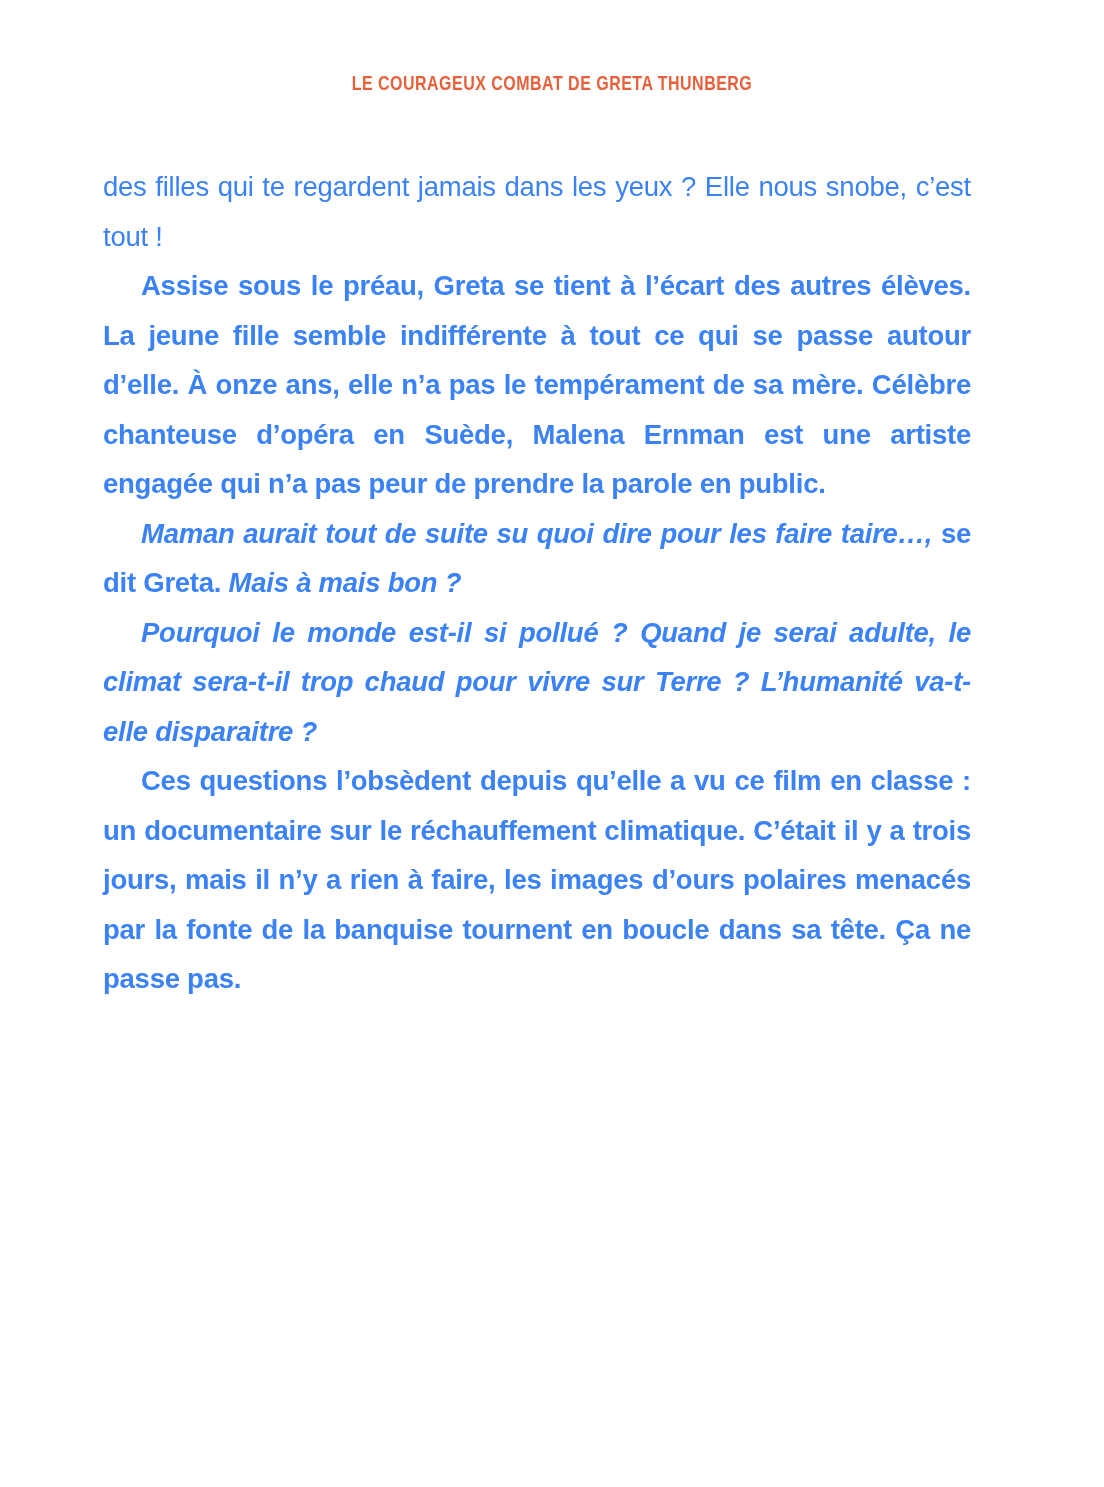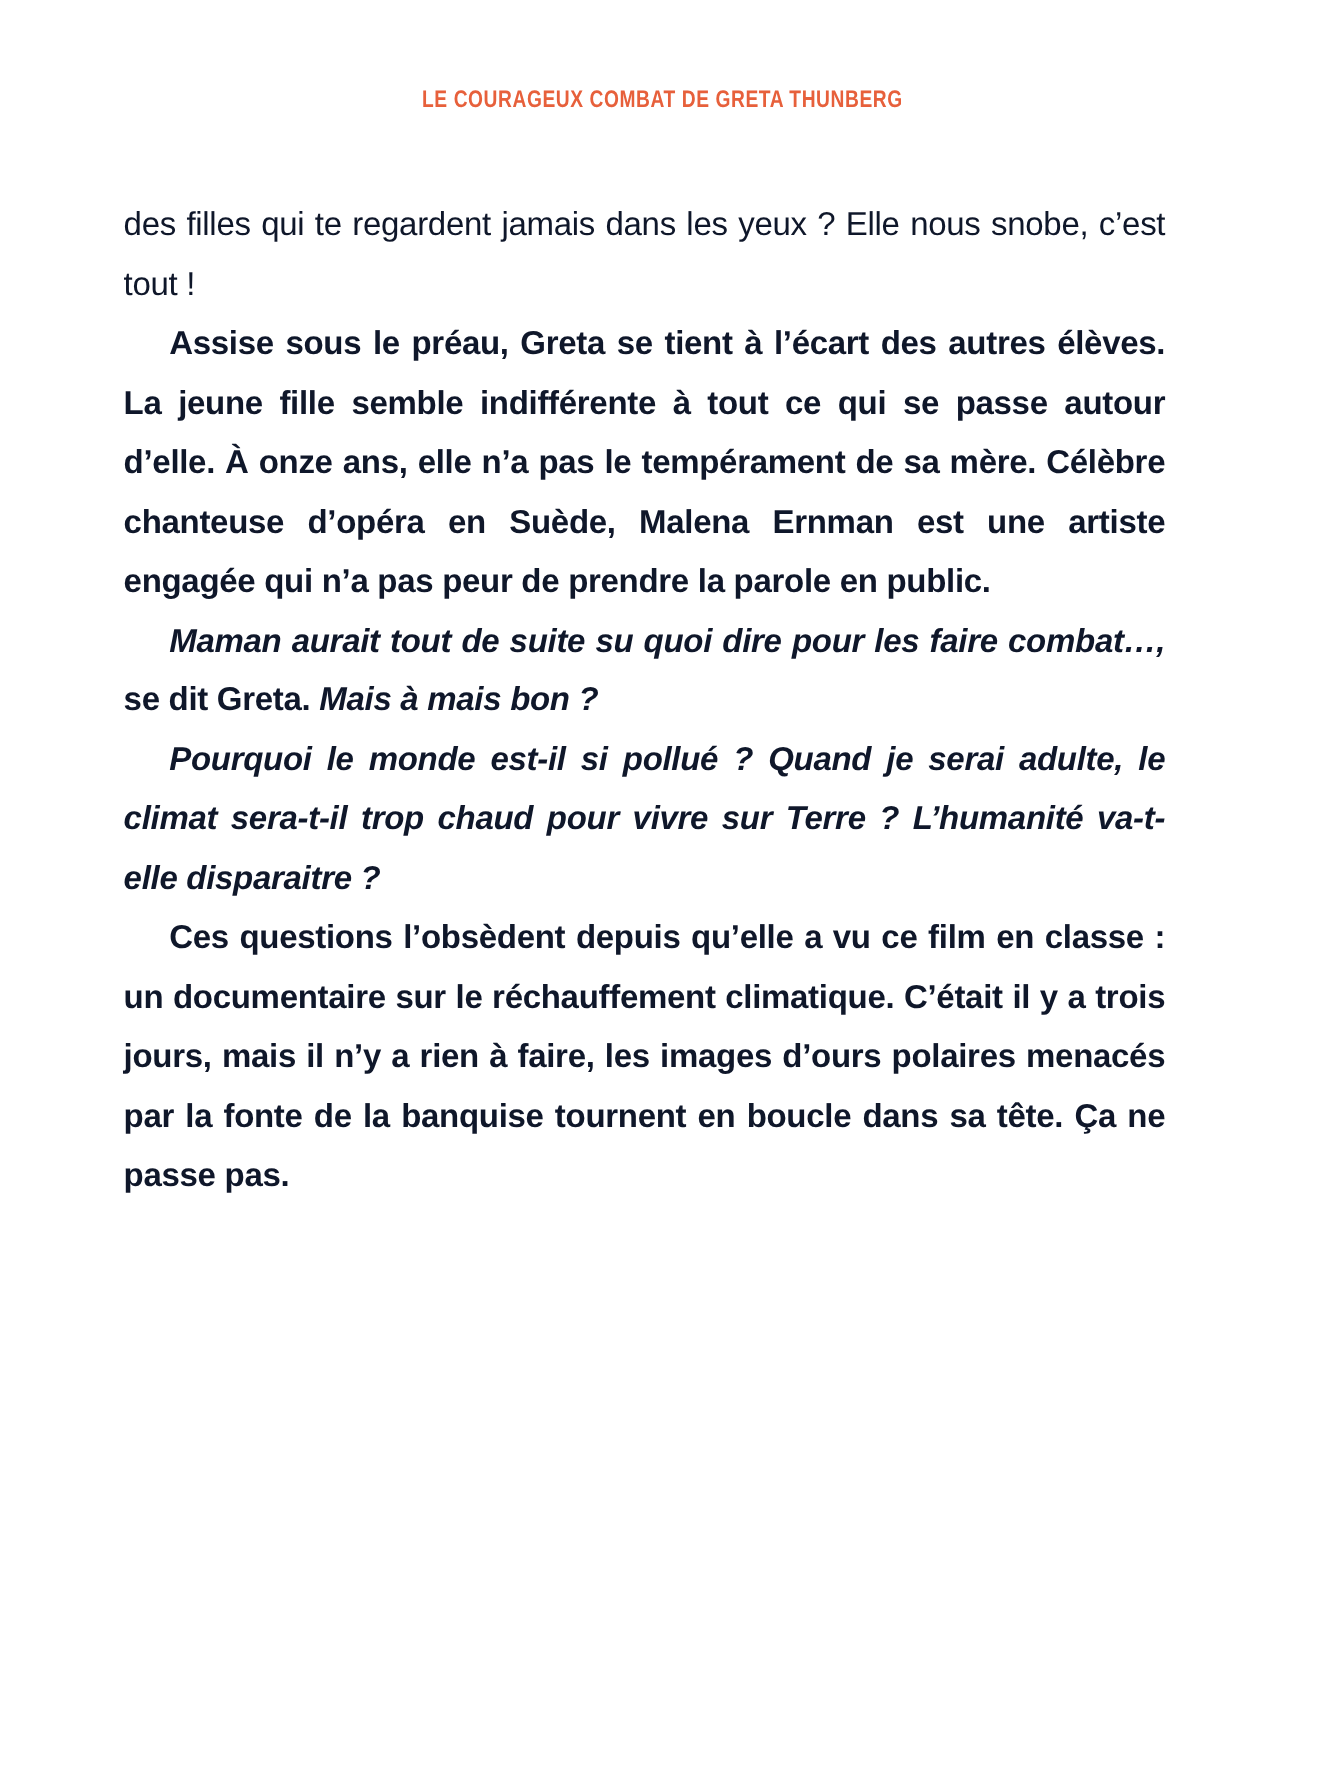--- a/index.html
+++ b/index.html
@@ -37,21 +37,21 @@
   
   .textblock {
     position: absolute;
     left: 103px;
     top: 162px;
     width: 868px;
   }
 
   .para {
     margin: 0;
-    color: #0f172a;
+    color: #3b82f6;
     font-family: "Liberation Sans", sans-serif;
     font-size: 27.5px;
     line-height: 49.5px;
     text-align: justify;
     text-justify: inter-word;
     letter-spacing: -0.25px;
     font-weight: 300;
     -webkit-font-smoothing: antialiased;
   }
   .para.indent {
@@ -88,21 +88,21 @@
 
     <p class="para">
       <span>des filles qui te regardent jamais dans les yeux ? Elle nous snobe, c’est tout !</span>
     </p>
 
     <p class="para indent">
       <span>Assise sous le préau, Greta se tient à l’écart des autres élèves. La jeune fille semble indifférente à tout ce qui se passe autour d’elle. À onze ans, elle n’a pas le tempérament de sa mère. Célèbre chanteuse d’opéra en Suède, Malena Ernman est une artiste engagée qui n’a pas peur de prendre la parole en public.</span>
     </p>
 
     <p class="para indent">
-      <span class="ital">Maman aurait tout de suite su quoi dire pour les faire combat…,</span><span class="roman"> se dit Greta. </span><span class="ital">Mais à mais bon ?</span>
+      <span class="ital">Maman aurait tout de suite su quoi dire pour les faire taire…,</span><span class="roman"> se dit Greta. </span><span class="ital">Mais à mais bon ?</span>
     </p>
 
 
     <p class="para indent ital">
       <span>Pourquoi le monde est-il si pollué ? Quand je serai adulte, le climat sera-t-il trop chaud pour vivre sur Terre ? L’humanité va-t-elle disparaitre ?</span>
     </p>
 
     <p class="para indent">
       <span>Ces questions l’obsèdent depuis qu’elle a vu ce film en classe : un documentaire sur le réchauffement climatique. C’était il y a trois jours, mais il n’y a rien à faire, les images d’ours polaires menacés par la fonte de la banquise tournent en boucle dans sa tête. Ça ne passe pas.</span>
     </p>

